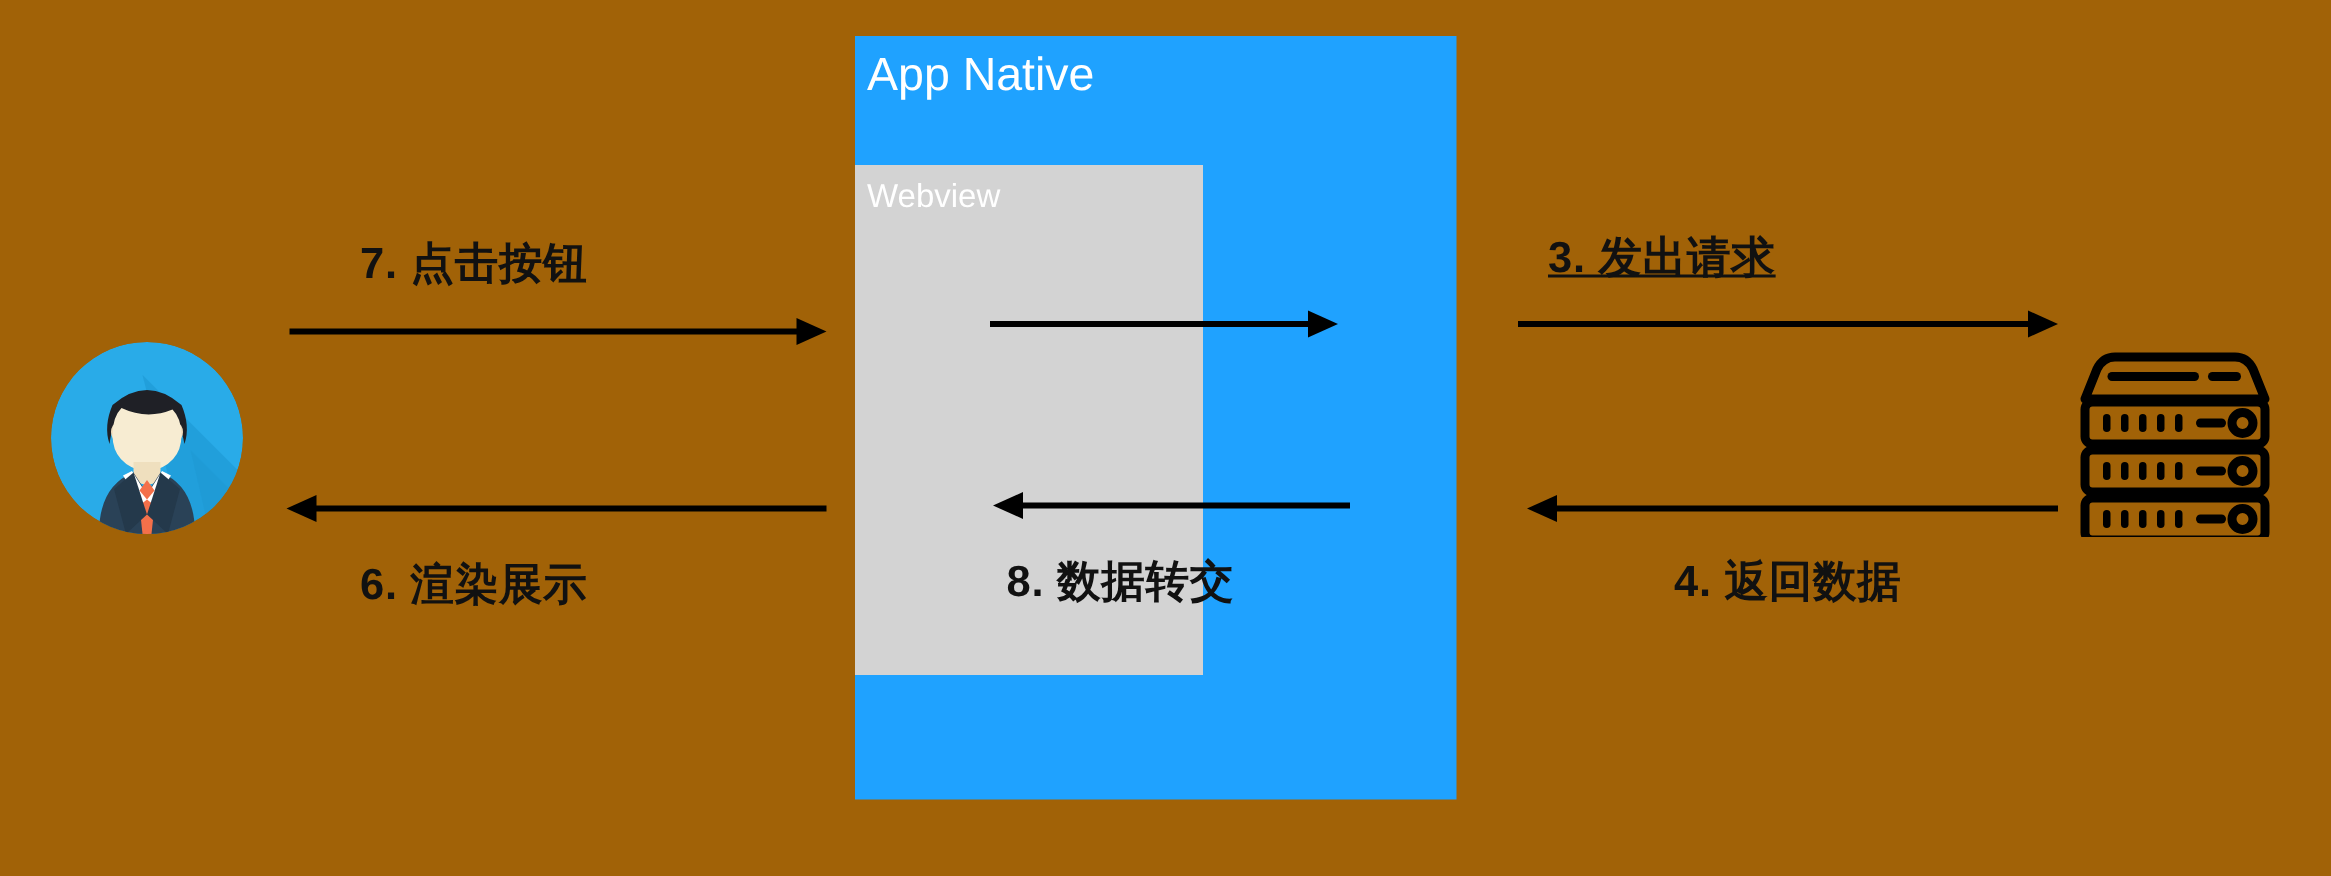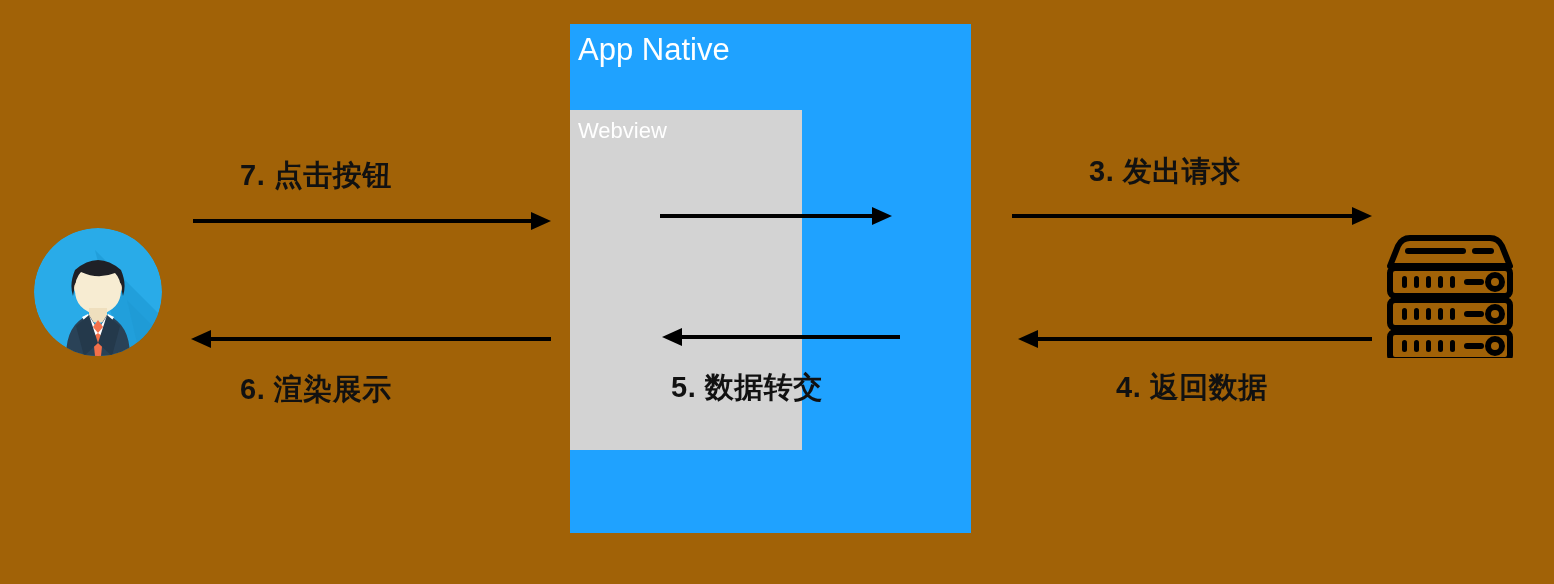--- a/index.html
+++ b/index.html
@@ -199,37 +199,37 @@
       <polygon points="232,11 212,2 212,20" fill="#000"></polygon>
     </svg>
   </div>
 
   <div class="arrow" style="left:1012px; top:205px; width:360px;">
     <svg width="360" height="22" viewBox="0 0 360 22">
       <line x1="0" y1="11" x2="344" y2="11" stroke="#000" stroke-width="4"></line>
       <polygon points="360,11 340,2 340,20" fill="#000"></polygon>
     </svg>
   </div>
-  <div class="step-label" style="left:1089px; top:152px;">3. 发出请求</div>
+  <div class="step-label" style="left:1032px; top:152px;text-decoration:underline;">3. 发出请求</div>
 
   <div class="arrow" style="left:1018px; top:328px; width:354px;">
     <svg width="354" height="22" viewBox="0 0 354 22">
       <line x1="18" y1="11" x2="354" y2="11" stroke="#000" stroke-width="4"></line>
       <polygon points="0,11 20,2 20,20" fill="#000"></polygon>
     </svg>
   </div>
   <div class="step-label" style="left:1096px; top:368px;margin-left:20px;">4. 返回数据</div>
 
   <div class="arrow" style="left:662px; top:326px; width:238px;">
     <svg width="238" height="22" viewBox="0 0 238 22">
       <line x1="18" y1="11" x2="238" y2="11" stroke="#000" stroke-width="4"></line>
       <polygon points="0,11 20,2 20,20" fill="#000"></polygon>
     </svg>
   </div>
-  <div class="step-label" style="left:671px; top:368px;">5. 数据转交</div>
+  <div class="step-label" style="left:671px; top:368px;">8. 数据转交</div>
 
   <div class="arrow" style="left:191px; top:328px; width:360px;">
     <svg width="360" height="22" viewBox="0 0 360 22">
       <line x1="18" y1="11" x2="360" y2="11" stroke="#000" stroke-width="4"></line>
       <polygon points="0,11 20,2 20,20" fill="#000"></polygon>
     </svg>
   </div>
   <div class="step-label" style="left:240px; top:370px;">6. 渲染展示</div>
 
 </div>

